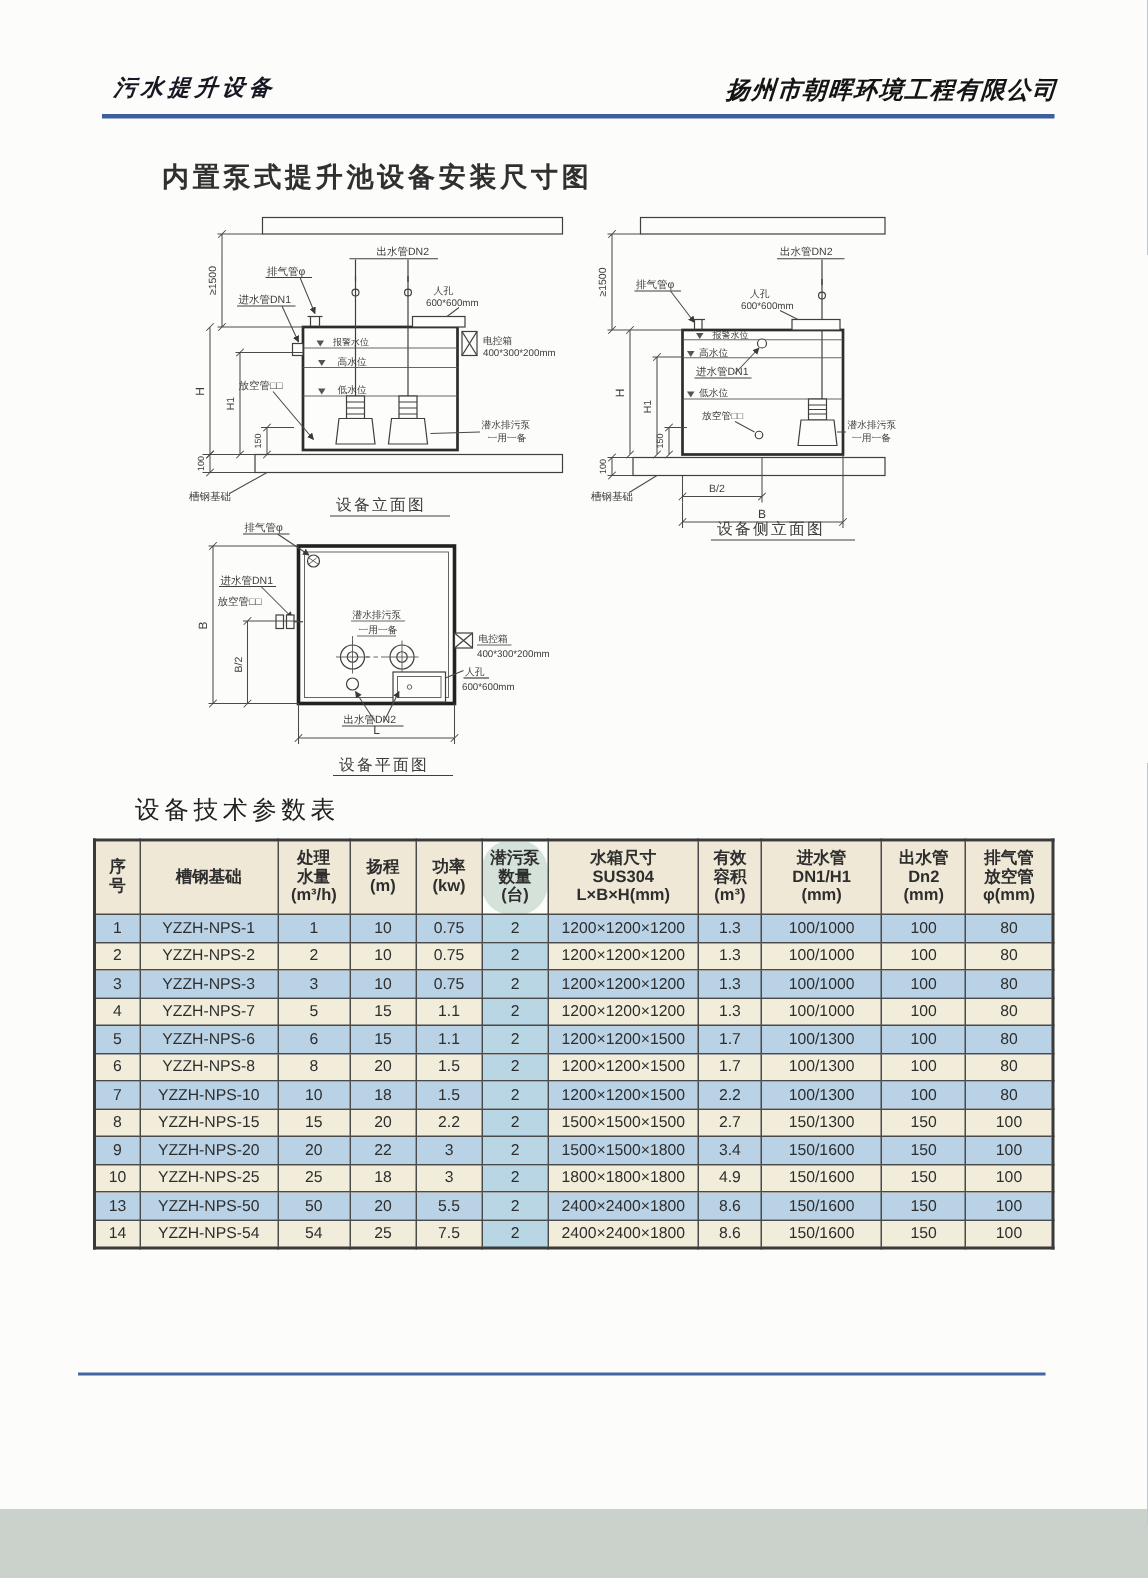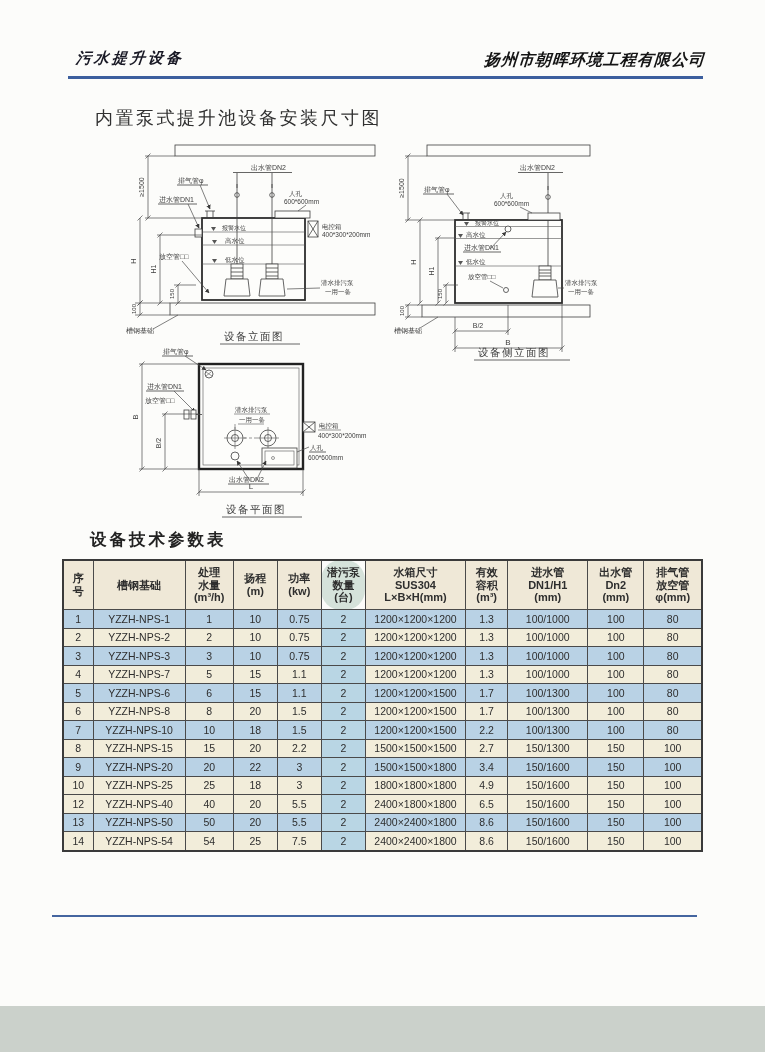--- a/index.html
+++ b/index.html
@@ -5,37 +5,37 @@
   html,body{margin:0;padding:0;background:#9aa0a6;}
   #page{position:relative;width:765px;height:1052px;background:#fcfcfa;overflow:hidden;
         font-family:"Liberation Sans",sans-serif;}
   
   .hdr-left{position:absolute;left:76px;top:49px;font:italic bold 15px "DejaVu Serif",serif;
             letter-spacing:3px;color:#181824;transform:skewX(-6deg);}
   .hdr-right{position:absolute;left:430px;top:50px;width:275px;text-align:right;
              font:italic bold 16px "DejaVu Serif",serif;letter-spacing:1px;color:#141414;
              transform:skewX(-4deg);}
   .hdr-rule{position:absolute;left:68px;top:76px;width:635px;height:2.5px;background:#3c5f9e;}
-  .page-title{position:absolute;left:95px;top:106px;font-size:18px;color:#303030;letter-spacing:2.5px;}
+  .page-title{position:absolute;left:108px;top:106px;font-size:18px;color:#303030;letter-spacing:2.5px;font-weight:bold;}
   
   #dwg{position:absolute;left:60px;top:125px;}
   #dwg text{font-family:"Liberation Sans",sans-serif;fill:#3d3d3d;}
   .t7{font-size:7px;}
   .t65{font-size:6.5px;}
   .t6{font-size:6px;}
   .t8{font-size:8px;}
   .cap{font-size:10.5px;fill:#2d2d2d;letter-spacing:1.5px;}
   .ln{stroke:#3f3f3f;stroke-width:0.8;fill:none;}
   .lvl{stroke:#555;stroke-width:0.6;fill:none;}
   .thk{stroke:#2d2d2d;stroke-width:1.8;fill:none;}
   .thk2{stroke:#222;stroke-width:2.4;fill:none;}
   .dim{stroke:#4a4a4a;stroke-width:0.7;fill:none;}
   .wfill{fill:#fdfdfb;}
   
-  .tbl-title{position:absolute;left:90px;top:529px;font-size:16.5px;font-weight:bold;
+  .tbl-title{position:absolute;left:90px;top:529px;font-size:16.5px;font-weight:normal;
              color:#222;letter-spacing:3px;}
   table.spec{position:absolute;left:62px;top:559px;width:641px;border-collapse:collapse;
              table-layout:fixed;border:2px solid #3a3a3a;}
   table.spec th,table.spec td{border:1px solid #4a4a4a;text-align:center;color:#2e2e2e;
              overflow:hidden;}
   table.spec th{font-size:11px;font-weight:bold;white-space:pre-line;line-height:1.18;
              height:46px;background:#efe8d7;padding:1px 0;}
   table.spec td{font-size:10.5px;height:17.5px;padding:0;font-family:"Liberation Sans",sans-serif;}
   table.spec tr.blue td{background:#b9d2e5;}
   table.spec tr.cream td{background:#f2edda;}
@@ -461,33 +461,20 @@
           <td>25</td>
           <td>18</td>
           <td>3</td>
           <td class="pumpcol">2</td>
           <td>1800×1800×1800</td>
           <td>4.9</td>
           <td>150/1600</td>
           <td>150</td>
           <td>100</td>
         </tr>
-        <tr class="cream">
-          <td>12</td>
-          <td>YZZH-NPS-40</td>
-          <td>40</td>
-          <td>20</td>
-          <td>5.5</td>
-          <td class="pumpcol">2</td>
-          <td>2400×1800×1800</td>
-          <td>6.5</td>
-          <td>150/1600</td>
-          <td>150</td>
-          <td>100</td>
-        </tr>
         <tr class="blue">
           <td>13</td>
           <td>YZZH-NPS-50</td>
           <td>50</td>
           <td>20</td>
           <td>5.5</td>
           <td class="pumpcol">2</td>
           <td>2400×2400×1800</td>
           <td>8.6</td>
           <td>150/1600</td>

